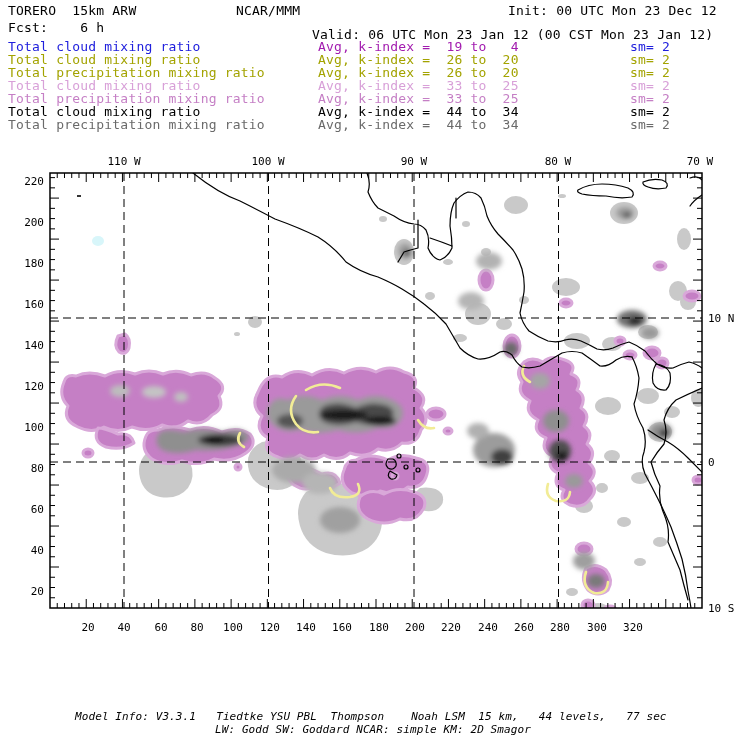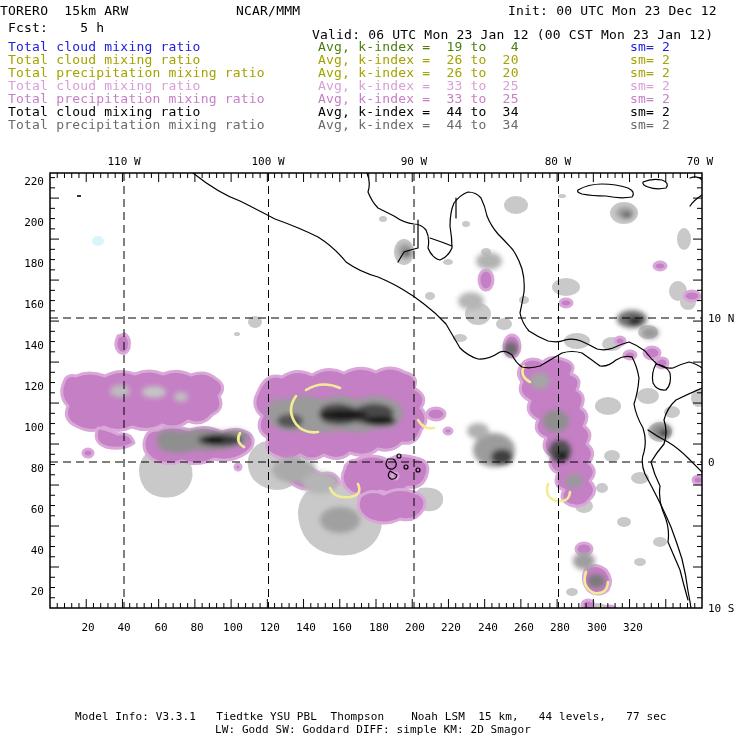--- a/index.html
+++ b/index.html
@@ -1,41 +1,41 @@
 <!DOCTYPE html>
 <html style="--header_text: #000000; --blue: #2020dd; --olive: #a3a300; --pink: #d8a0d8; --magenta: #c57fc5; --gray_text: #6a6a6a; --map_magenta: #c57fc5; --map_pink_fringe: #d9a8d9; --map_flat_gray: #c9c9c9; --map_yellow: #f2ec96; --map_cyan: #d8f6fa;"><head>
 <meta charset="utf-8">
 <style>
   html,body{margin:0;padding:0;background:#ffffff;}
   #page{position:relative;width:740px;height:740px;background:#fff;overflow:hidden;
         font-family:"DejaVu Sans Mono","Liberation Mono",monospace;color:#000;}
   .mline{position:absolute;white-space:pre;font-size:13px;line-height:13px;letter-spacing:.2px;}
   .legrow{position:absolute;left:0;top:0;width:740px;height:13px;padding-left:34px;}
   .legrow span{position:absolute;white-space:pre;font-size:13px;line-height:13px;letter-spacing:.2px;}
-  .fline{position:absolute;white-space:pre;font-size:11px;line-height:12px;letter-spacing:.1px;}
+  .fline{position:absolute;white-space:pre;font-size:11px;line-height:12px;letter-spacing:.1px;font-style:italic;}
   svg{position:absolute;left:0;top:0;}
   svg text{font-family:"DejaVu Sans Mono","Liberation Mono",monospace;font-size:11px;fill:#000;}
 </style>
 </head>
 <body>
 
 <div id="page">
 
   <div>
-    <div class="mline" style="left:0;top:4px">TORERO  15km ARW</div>
+    <div class="mline" style="left:8px;top:4px">TORERO  15km ARW</div>
     <div class="mline" style="left:236px;top:4px">NCAR/MMM</div>
     <div class="mline" style="left:508px;top:4px">Init: 00 UTC Mon 23 Dec 12</div>
-    <div class="mline" style="left:8px;top:21px">Fcst:    5 h</div>
+    <div class="mline" style="left:8px;top:21px">Fcst:    6 h</div>
     <div class="mline" style="left:312px;top:28px">Valid: 06 UTC Mon 23 Jan 12 (00 CST Mon 23 Jan 12)</div>
   </div>
 
   <div id="legend">
       <div class="legrow" style="top: 40px;">
         <span style="left: 8px; color: rgb(32, 32, 221);">Total cloud mixing ratio</span>
-        <span style="left: 318px; color: #4d7c0f;">Avg, k-index =  19 to   4</span>
+        <span style="left: 318px; color: #a21caf;">Avg, k-index =  19 to   4</span>
         <span style="left: 630px; color: rgb(32, 32, 221);">sm= 2</span>
       </div>
       <div class="legrow" style="top: 53px;">
         <span style="left: 8px; color: rgb(163, 163, 0);">Total cloud mixing ratio</span>
         <span style="left: 318px; color: rgb(163, 163, 0);">Avg, k-index =  26 to  20</span>
         <span style="left: 630px; color: rgb(163, 163, 0);">sm= 2</span>
       </div>
       <div class="legrow" style="top: 66px;">
         <span style="left: 8px; color: rgb(163, 163, 0);">Total precipitation mixing ratio</span>
         <span style="left: 318px; color: rgb(163, 163, 0);">Avg, k-index =  26 to  20</span>
@@ -537,16 +537,16 @@
         <text x="44" y="554" text-anchor="end">40</text>
         <text x="44" y="595" text-anchor="end">20</text>
         <text x="708" y="322" text-anchor="start">10 N</text>
         <text x="708" y="466" text-anchor="start">0</text>
         <text x="708" y="612" text-anchor="start">10 S</text>
       </g>
   </svg>
 
   <div>
     <div class="fline" style="left:75px;top:711px">Model Info: V3.3.1   Tiedtke YSU PBL  Thompson    Noah LSM  15 km,   44 levels,   77 sec</div>
-    <div class="fline" style="left:215px;top:724px">LW: Godd SW: Goddard DIFF: simple KM: 2D Smagor</div>
+    <div class="fline" style="left:215px;top:724px">LW: Godd SW: Goddard NCAR: simple KM: 2D Smagor</div>
   </div>
 
 </div>
 
 </body></html>

